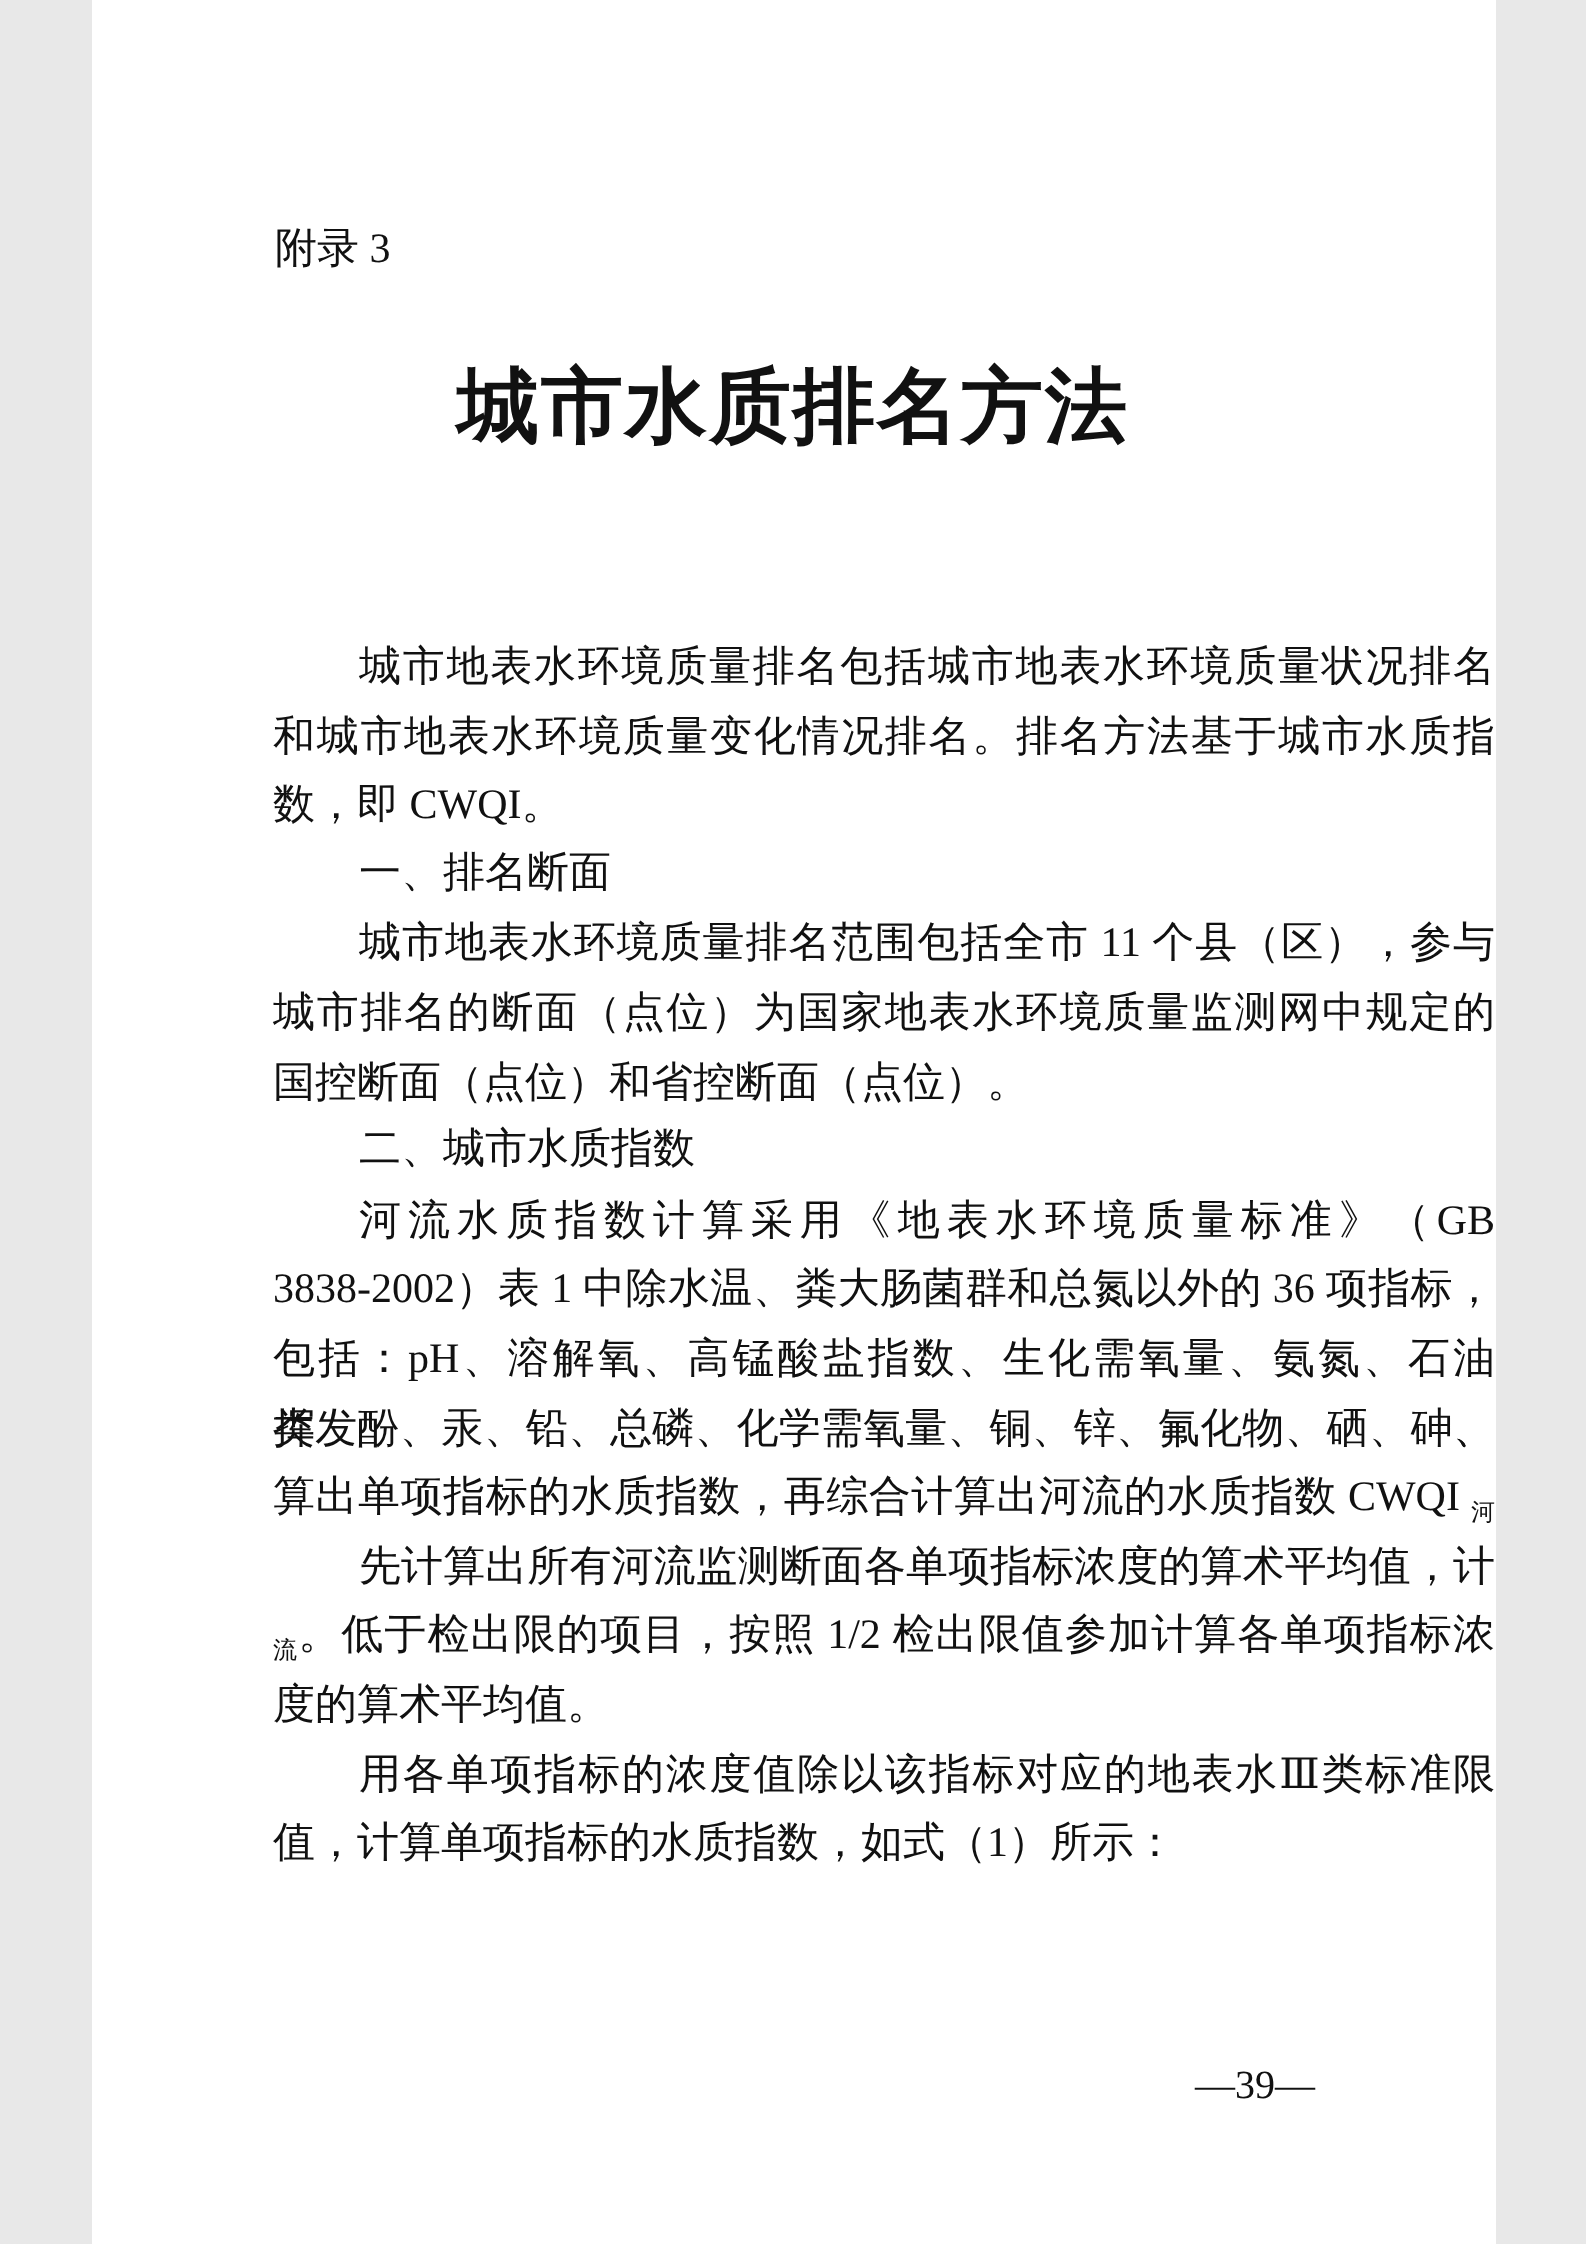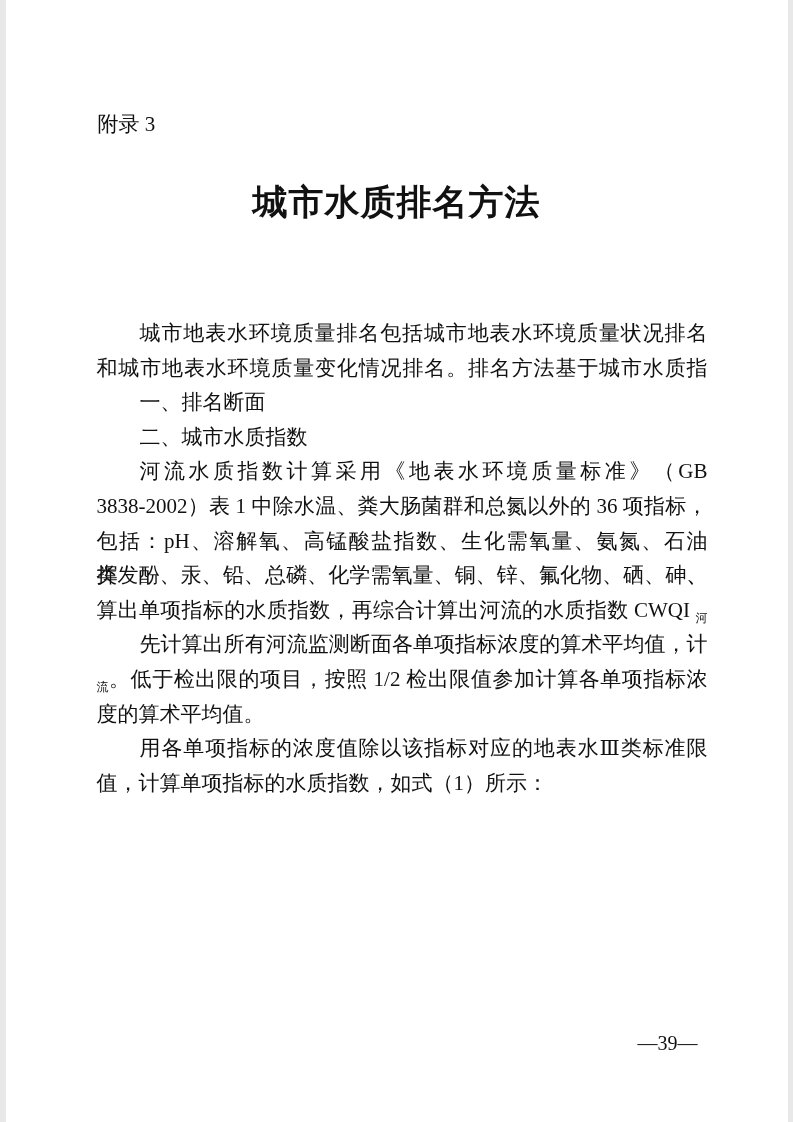--- a/index.html
+++ b/index.html
@@ -2,42 +2,42 @@
 <html><head>
 <meta charset="utf-8">
 <style>
   html, body {
     margin: 0;
     padding: 0;
     background: #e8e8e8;
   }
   .page {
     position: relative;
-    width: 782px;
+    width: 702px;
     height: 1122px;
     margin: 0 auto;
     background: #ffffff;
     color: #111111;
     font-family: "Liberation Serif", "DejaVu Serif", serif;
     overflow: hidden;
   }
   .appendix-label {
     position: absolute;
     left: 92px;
     top: 110px;
     font-size: 21px;
     line-height: 28px;
   }
   .doc-title {
     position: absolute;
     left: 0;
     top: 184px;
     width: 100%;
     text-align: center;
-    font-size: 35px;
+    font-size: 41px;
     font-weight: 700;
     line-height: 38px;
     letter-spacing: 1px;
   }
   .body-text {
     position: absolute;
     left: 91px;
     top: 269px;
     width: 611px;
     font-size: 21px;
@@ -83,24 +83,30 @@
 
   <div class="appendix-label">附录 3</div>
 
   <div class="doc-title">城市水质排名方法</div>
 
   <div class="body-text">
 
     <div>
       <div class="line j ind">城市地表水环境质量排名包括城市地表水环境质量状况排名</div>
       <div class="line j">和城市地表水环境质量变化情况排名。排名方法基于城市水质指</div>
+      <div class="line">数，即 CWQI。</div>
     </div>
 
     <div class="line heading">一、排名断面</div>
 
+    <div>
+      <div class="line j ind">城市地表水环境质量排名范围包括全市 11 个县（区），参与</div>
+      <div class="line j">城市排名的断面（点位）为国家地表水环境质量监测网中规定的</div>
+      <div class="line">国控断面（点位）和省控断面（点位）。</div>
+    </div>
 
     <div class="line heading">二、城市水质指数</div>
 
 
     <div>
       <div class="line j ind">河流水质指数计算采用《地表水环境质量标准》（GB</div>
       <div class="line j">3838-2002）表 1 中除水温、粪大肠菌群和总氮以外的 36 项指标，</div>
       <div class="line j">包括：pH、溶解氧、高锰酸盐指数、生化需氧量、氨氮、石油类、</div>
       <div class="line j">挥发酚、汞、铅、总磷、化学需氧量、铜、锌、氟化物、硒、砷、</div>
     </div>

